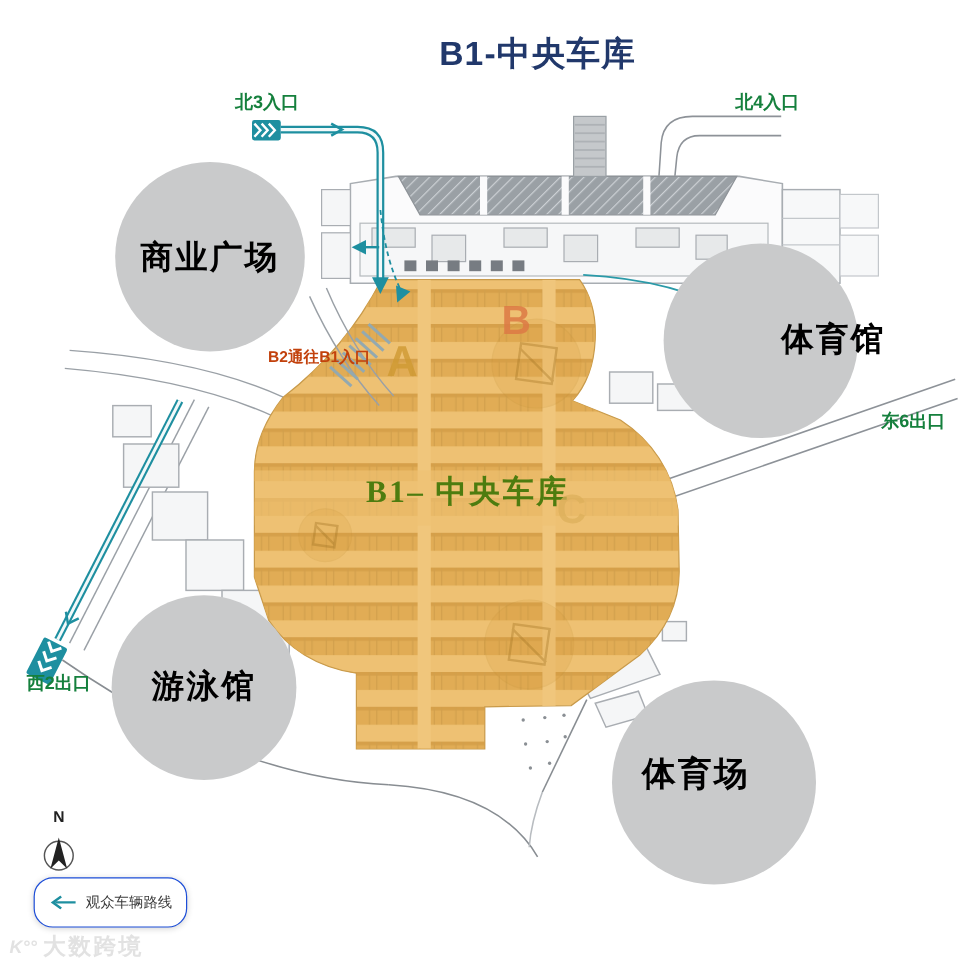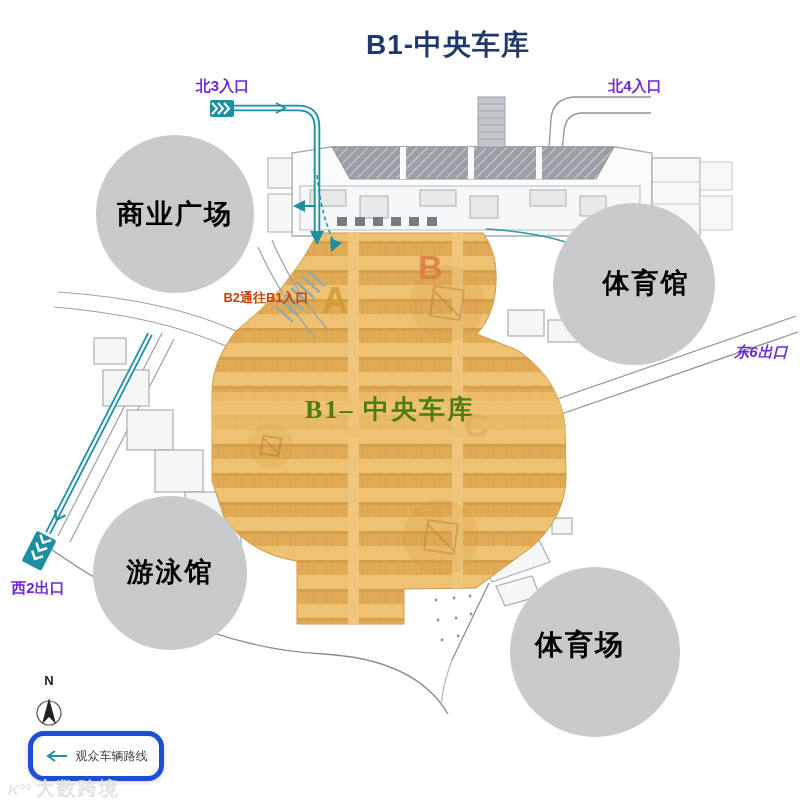--- a/index.html
+++ b/index.html
@@ -2,32 +2,32 @@
 <html><head>
 <meta charset="utf-8">
 <style>
   html,body{margin:0;padding:0;background:#ffffff;}
   .canvas{position:relative;width:800px;height:800px;background:#ffffff;overflow:hidden;
           font-family:"Liberation Sans","DejaVu Sans",sans-serif;}
   .map-svg{position:absolute;left:0;top:0;}
   .lbl{position:absolute;font-weight:bold;color:#1e3560;text-align:center;line-height:1.1;
        white-space:nowrap;}
   .title{left:0;top:30px;width:800px;font-size:28px;color:#21386b;letter-spacing:1px;padding-left:48px;}
-  .gate{font-size:15px;color:#6d28d9;}
+  .gate{font-size:15px;color:#15803d;}
   .venue{font-size:27px;color:#000000;letter-spacing:2px;}
   .center-label{left:270px;top:396px;width:240px;font-size:26px;color:#4d7c0f;
                 font-family:"Liberation Serif","DejaVu Serif",serif;letter-spacing:2px;}
   .ramp-note{left:206px;top:291px;width:120px;font-size:13px;color:#c2410c;font-weight:bold;}
   .zone{position:absolute;font-weight:bold;font-size:36px;}
   .zone-a{left:322px;top:280px;color:#cf9a33;opacity:.8;}
   .zone-b{left:418px;top:248px;color:#dd7a45;opacity:.85;font-size:34px;}
   .zone-c{left:464px;top:406px;color:#ddb05b;opacity:.75;font-size:34px;}
   .compass-n{left:40px;top:674px;width:18px;font-size:13px;color:#222;}
   .legend{position:absolute;left:28px;top:731px;width:126px;height:40px;background:#fff;
-          border:5px solid #1d4ed8;border-radius:16px;box-shadow:0 1px 5px rgba(0,0,0,.18);
+          border:1px solid #1d4ed8;border-radius:16px;box-shadow:0 1px 5px rgba(0,0,0,.18);
           display:flex;align-items:center;justify-content:center;gap:7px;}
   .legend-text{font-size:12px;color:#3a3a3a;font-weight:normal;}
   .watermark{position:absolute;left:8px;top:776px;display:flex;align-items:center;gap:5px;
              color:#e2e2e2;font-weight:bold;}
   .wm-logo{font-size:15px;font-style:italic;}
   .wm-name{font-size:19px;letter-spacing:2px;}
 </style>
 </head>
 <body>
 
@@ -246,28 +246,28 @@
 
     <g>
       <circle cx="49" cy="713" r="12" fill="none" stroke="#555" stroke-width="1.2"></circle>
       <polygon points="49,698 42,724 49,717 56,724" fill="#222"></polygon>
     </g>
   </svg>
 
   <div class="lbl title">B1-中央车库</div>
 
   <div class="lbl gate" style="left:180px;top:78px;width:85px;">北3入口</div>
-  <div class="lbl gate" style="left:592px;top:78px;width:86px;">北4入口</div>
-  <div class="lbl gate" style="left:722px;top:344px;width:78px;font-style:italic;">东6出口</div>
-  <div class="lbl gate" style="left:7px;top:562px;width:62px;margin-top:18px;">西2出口</div>
+  <div class="lbl gate" style="left:580px;top:78px;width:86px;text-align:right;">北4入口</div>
+  <div class="lbl gate" style="left:722px;top:344px;width:78px;">东6出口</div>
+  <div class="lbl gate" style="left:18px;top:562px;width:62px;">西2出口</div>
 
   <div class="lbl ramp-note">B2通往B1入口</div>
 
   <div class="lbl venue" style="left:95px;top:200px;width:160px;">商业广场</div>
-  <div class="lbl venue" style="left:554px;top:269px;width:184px;">体育馆</div>
+  <div class="lbl venue" style="left:554px;top:269px;width:184px;text-align:right;">体育馆</div>
   <div class="lbl venue" style="left:500px;top:630px;width:160px;font-size:28px;">体育场</div>
   <div class="lbl venue" style="left:90px;top:558px;width:160px;">游泳馆</div>
 
   <div class="lbl center-label">B1– 中央车库</div>
 
   <div class="zone zone-a">A</div>
   <div class="zone zone-b">B</div>
   <div class="zone zone-c">C</div>
 
   <div class="lbl compass-n">N</div>

